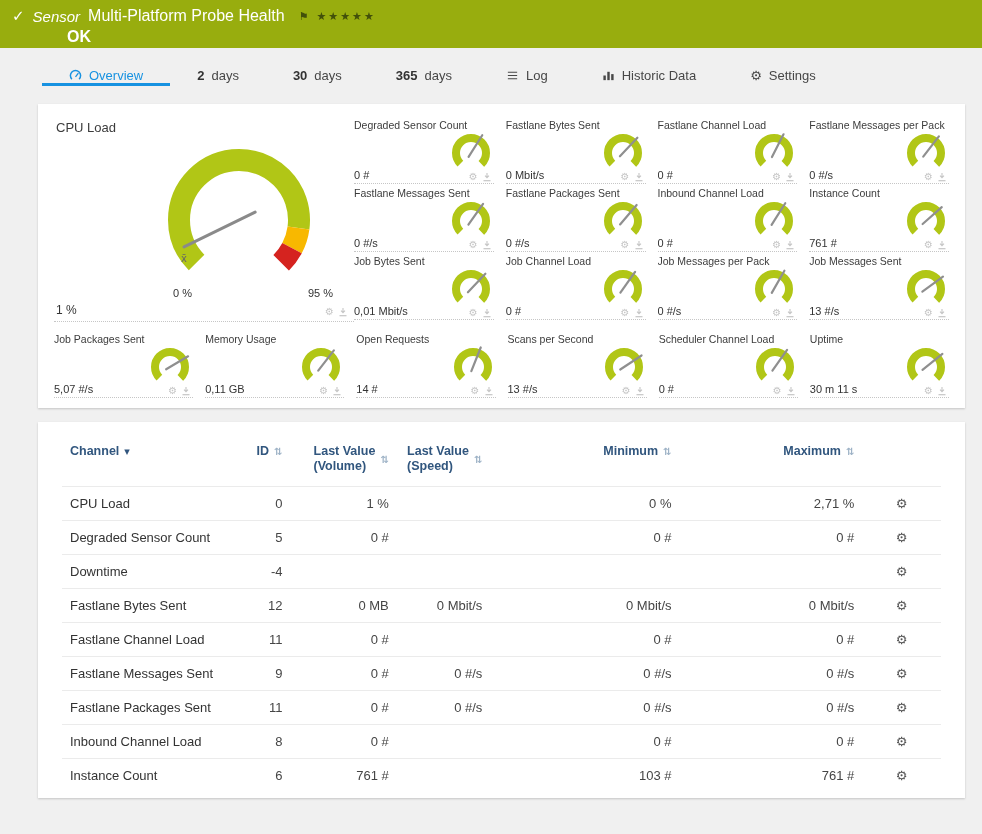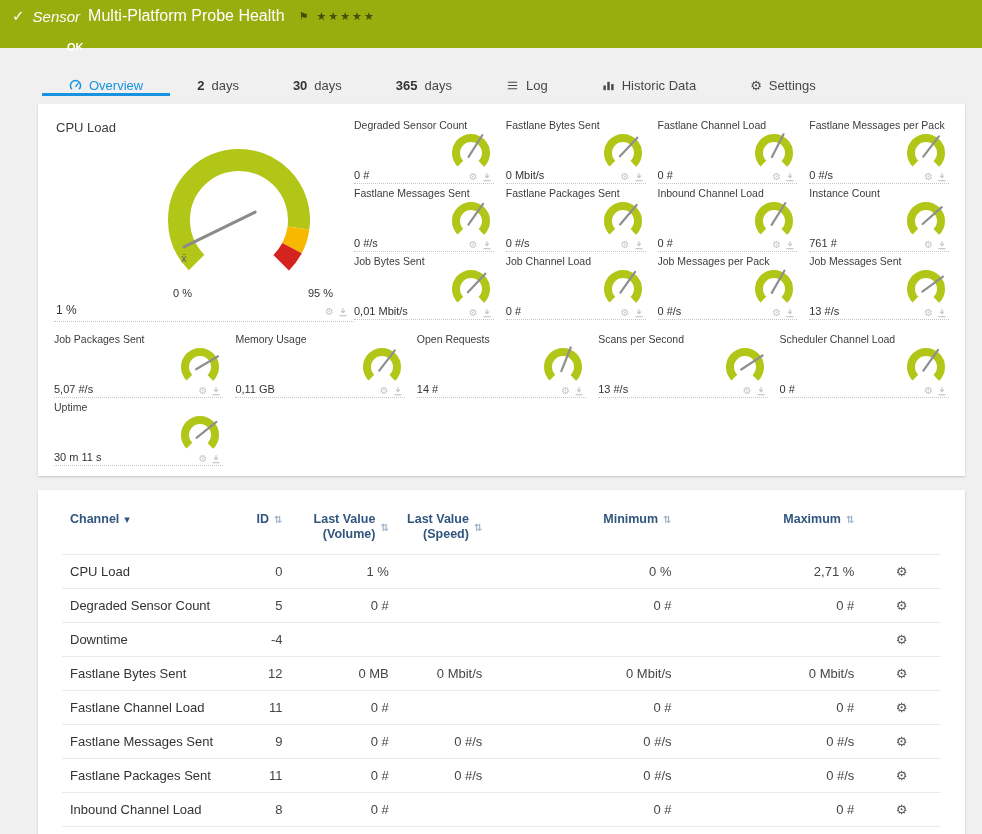--- a/index.html
+++ b/index.html
@@ -8,24 +8,24 @@
   .page{width:982px;height:834px;overflow:hidden;background:#f0f0f0}
 
   
   .topbar{height:48px;background:#98ad0e;color:#fff;padding:7px 12px 0}
   .topbar-row{display:flex;align-items:center;gap:8px}
   .check{font-family:"DejaVu Sans",sans-serif;font-size:15px;font-weight:bold;color:#fff}
   .sensor-kind{font-style:italic;font-size:15px}
   .sensor-title{font-size:16px;font-weight:normal}
   .flag{font-family:"DejaVu Sans",sans-serif;font-size:11px;color:#42500a;margin-left:6px;cursor:pointer}
   .stars{font-family:"DejaVu Sans",sans-serif;font-size:11px;color:#42500a;letter-spacing:2px;cursor:pointer}
-  .status-line{margin-left:55px;font-size:11px;font-weight:bold;margin-top:16px}
+  .status-line{margin-left:55px;font-size:16px;font-weight:bold;margin-top:3px}
 
   
-  .tabs{display:flex;align-items:flex-end;height:38px;margin:10px 20px 8px 42px}
+  .tabs{display:flex;align-items:center;height:38px;margin:10px 20px 8px 42px}
   .tab{display:flex;align-items:center;gap:7px;padding:0 27px;font-size:13px;color:#474747;
        cursor:pointer;border-bottom:3px solid transparent}
   .tab.active{color:#1792e1;border-bottom-color:#1792e1}
   .tab-icon{display:inline-flex;align-items:center;font-family:"DejaVu Sans",sans-serif;font-size:13px;line-height:1}
   .tab-num{font-weight:bold;color:#333}
 
   
   .panel{background:#fff;margin:0 17px 14px 38px;box-shadow:0 1px 2px rgba(0,0,0,.18)}
   .gauges-panel{padding:12px 16px 10px}
   .gauges-top{display:flex}
@@ -39,21 +39,21 @@
   .scale-min,.scale-max{position:absolute;bottom:2px;font-size:11px;color:#333}
   .scale-min{left:34px}
   .scale-max{right:6px}
   .avg-marker{position:absolute;left:42px;top:118px;font-size:10px;color:#666;
       font-family:"DejaVu Sans",sans-serif}
   .big-bottom{display:flex;justify-content:space-between;align-items:flex-end;padding:2px 6px 0 2px}
   .big-value{font-size:12px;color:#333}
 
   
   .mini-grid{flex:1;display:grid;grid-template-columns:repeat(4,1fr);grid-auto-rows:68px;column-gap:12px}
-  .bottom-row{display:grid;grid-template-columns:repeat(5,1fr);grid-auto-rows:68px;column-gap:12px;margin-top:8px}
+  .bottom-row{display:grid;grid-template-columns:repeat(6,1fr);grid-auto-rows:68px;column-gap:12px;margin-top:8px}
   .tile{border-bottom:1px dotted #c6c6c6;padding:3px 2px 5px 0;height:68px;overflow:hidden}
   .tile-title{font-size:10.5px;color:#3c3c3c;line-height:13px;white-space:nowrap;overflow:hidden}
   .tile-body{display:flex;justify-content:space-between;align-items:flex-end}
   .tile-value{font-size:11px;color:#333;padding-bottom:1px}
   .tile-right{display:flex;flex-direction:column;align-items:flex-end}
   .tile-gauge{width:42px;height:42px}
   .tile-icons{display:flex;gap:4px;align-items:center;color:#c6c6c6;margin-top:-2px}
   .gicon{font-family:"DejaVu Sans",sans-serif;font-size:10px;line-height:1;cursor:pointer;display:inline-flex;align-items:center}
 
   
@@ -62,21 +62,21 @@
   col.c-channel{width:165px}
   col.c-id{width:50px}
   col.c-vol{width:100px}
   col.c-speed{width:88px}
   col.c-min{width:178px}
   col.c-max{width:172px}
   col.c-gear{width:74px}
   thead th{color:#31567e;font-weight:bold;text-align:right;vertical-align:top;
       padding:6px 8px 12px;font-size:12.5px;line-height:15px;cursor:pointer}
   thead th.left{text-align:left}
-  .th-flex{display:inline-flex;align-items:center;gap:5px;text-align:right}
+  .th-flex{display:inline-flex;align-items:center;gap:5px;text-align:left}
   .thlbl{white-space:pre-line}
   .sort{font-family:"DejaVu Sans",sans-serif;font-size:10px;color:#9db2c6}
   .sort.sorted{color:#31567e;font-size:11px}
   tbody td{padding:9px 8px;border-top:1px solid #ebebeb;color:#454545;text-align:right;
       white-space:nowrap;overflow:hidden}
   tbody td.left{text-align:left;color:#333}
   tbody td.gearcell{text-align:center}
   .row-gear{font-family:"DejaVu Sans",sans-serif;font-size:13px;color:#555;cursor:pointer}
 </style>
 </head>

